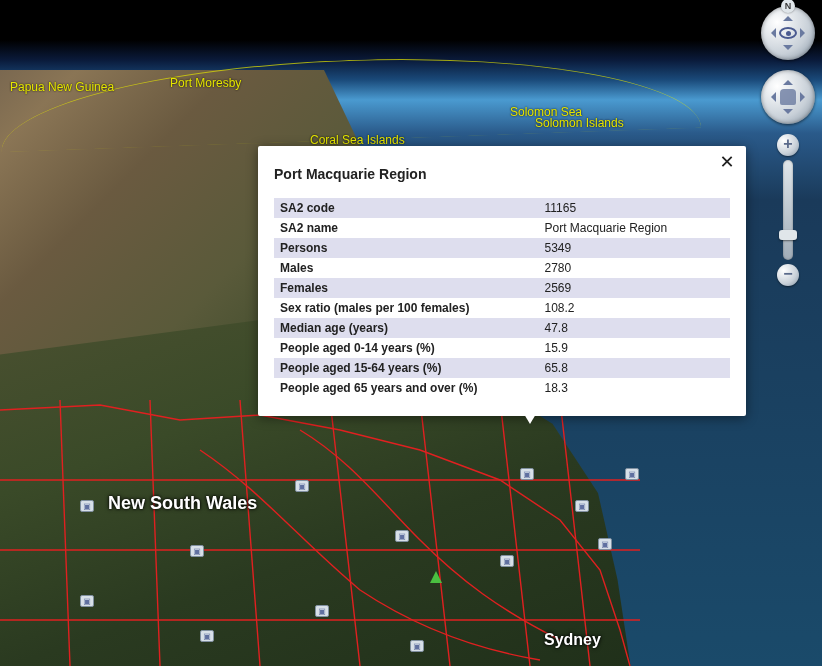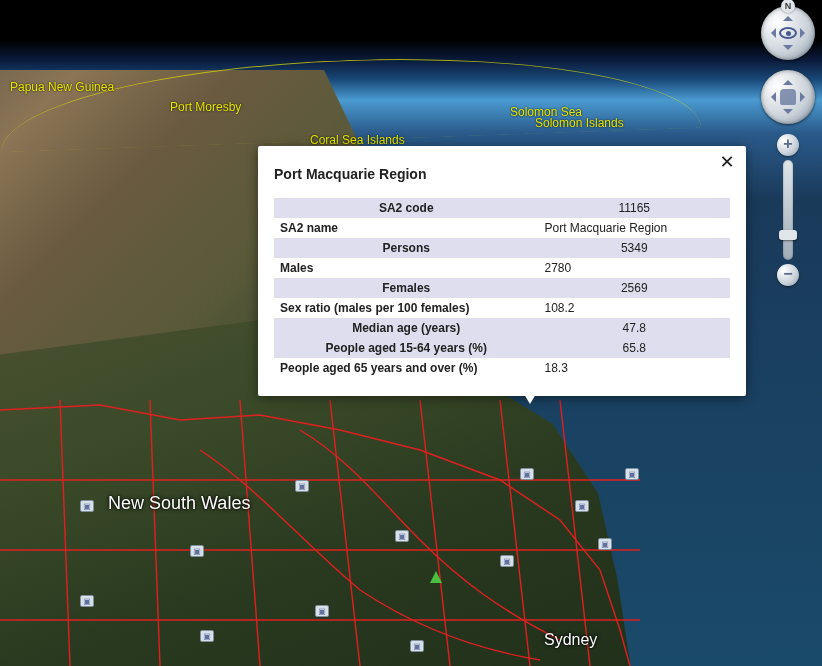--- a/index.html
+++ b/index.html
@@ -29,21 +29,21 @@
     border-radius: 50%/100% 100% 0 0;
     transform: rotate(-2deg);
     opacity: 0.7;
   }
   .boundaries {
     position: absolute; top: 400px; left: 0; width: 640px; height: 266px;
     pointer-events: none;
   }
   .bline { stroke: #e02020; stroke-width: 1.4; fill: none; }
   .map-label { position: absolute; color: #e6e600; font-size: 12px; text-shadow: 0 0 2px #000; white-space: nowrap; margin-top: 20px; }
-  .map-label.white { color: #fff; font-size: 18px; font-weight: 400; text-shadow: 0 0 4px #000, 0 0 2px #000; }
+  .map-label.white { color: #fff; font-size: 18px; font-weight: 700; text-shadow: 0 0 4px #000, 0 0 2px #000; }
   .map-label.large { font-size: 16px; }
 
   .nav-controls { position: absolute; top: 6px; right: 6px; width: 56px; display: flex; flex-direction: column; align-items: center; gap: 10px; }
   .nav-ring {
     width: 54px; height: 54px; border-radius: 50%;
     background: radial-gradient(circle at 30% 30%, #ffffff, #c8d0d8 60%, #8090a0);
     box-shadow: inset 0 0 4px rgba(0,0,0,.4), 0 1px 3px rgba(0,0,0,.6);
     position: relative; display: flex; align-items: center; justify-content: center; cursor: pointer;
   }
   .nav-ring .n-badge {
@@ -96,21 +96,21 @@
     width: 0; height: 0; border: 12px solid transparent; border-top: 20px solid #fff;
   }
   .balloon .close {
     position: absolute; top: 8px; right: 10px; width: 18px; height: 18px;
     cursor: pointer; font-size: 18px; line-height: 16px; text-align: center; color: #222;
   }
   .balloon h2 { font-size: 14px; font-weight: bold; margin: 6px 0 16px; }
   .stat-table { width: 100%; border-collapse: collapse; font-size: 12px; }
   .stat-table td { padding: 3px 6px; }
   .stat-table td:first-child { font-weight: bold; width: 58%; }
-  .stat-table tr.odd td { background: #dedeee; text-align: center; }
+  .stat-table tr.odd td { background: #dedeee; }
 
   .placemark {
     position: absolute; width: 14px; height: 12px;
     background: #d8e0e8; border: 1px solid #8090a0; border-radius: 2px;
     display: flex; align-items: center; justify-content: center; font-size: 8px; color:#6070a0;
   }
   .tree-pm {
     position: absolute; width: 0; height: 0;
     border: 6px solid transparent; border-bottom: 12px solid #4ac040;
   }
@@ -126,21 +126,21 @@
 
   <svg class="boundaries" viewBox="0 0 640 266">
     <path class="bline" d="M0,10 L100,5 L180,20 L260,15 L340,30 L420,50 L500,80 L560,120 L600,170 L620,230 L630,266"></path>
     <path class="bline" d="M0,80 L640,80 M0,150 L640,150 M0,220 L640,220"></path>
     <path class="bline" d="M60,0 L70,266 M150,0 L160,266 M240,0 L260,266 M330,0 L360,266 M420,0 L450,266 M500,0 L530,266 M560,0 L590,266"></path>
     <path class="bline" d="M300,30 C350,60 380,100 420,140 C460,180 500,210 560,240"></path>
     <path class="bline" d="M200,50 C260,90 300,140 360,190 C420,230 480,250 540,260"></path>
   </svg>
 
   <span class="map-label" style="top:60px;left:10px">Papua New Guinea</span>
-  <span class="map-label" style="top:80px;left:170px">Port Moresby</span>
+  <span class="map-label" style="top:56px;left:170px">Port Moresby</span>
   <span class="map-label" style="top:113px;left:310px">Coral Sea Islands</span>
   <span class="map-label" style="top:85px;left:510px">Solomon Sea</span>
   <span class="map-label" style="top:96px;left:535px">Solomon Islands</span>
   <span class="map-label white" style="top:473px;left:108px">New South Wales</span>
   <span class="map-label white large" style="top:611px;left:544px">Sydney</span>
 
   <div class="placemark" style="top:500px;left:80px">▣</div>
   <div class="placemark" style="top:595px;left:80px">▣</div>
   <div class="placemark" style="top:545px;left:190px">▣</div>
   <div class="placemark" style="top:630px;left:200px">▣</div>
@@ -180,20 +180,24 @@
             <td>Females</td>
             <td>2569</td>
           </tr>
           <tr>
             <td>Sex ratio (males per 100 females)</td>
             <td>108.2</td>
           </tr>
           <tr class="odd">
             <td>Median age (years)</td>
             <td>47.8</td>
+          </tr>
+          <tr>
+            <td>People aged 0-14 years (%)</td>
+            <td>15.9</td>
           </tr>
           <tr class="odd">
             <td>People aged 15-64 years (%)</td>
             <td>65.8</td>
           </tr>
           <tr>
             <td>People aged 65 years and over (%)</td>
             <td>18.3</td>
           </tr>
         </tbody>

